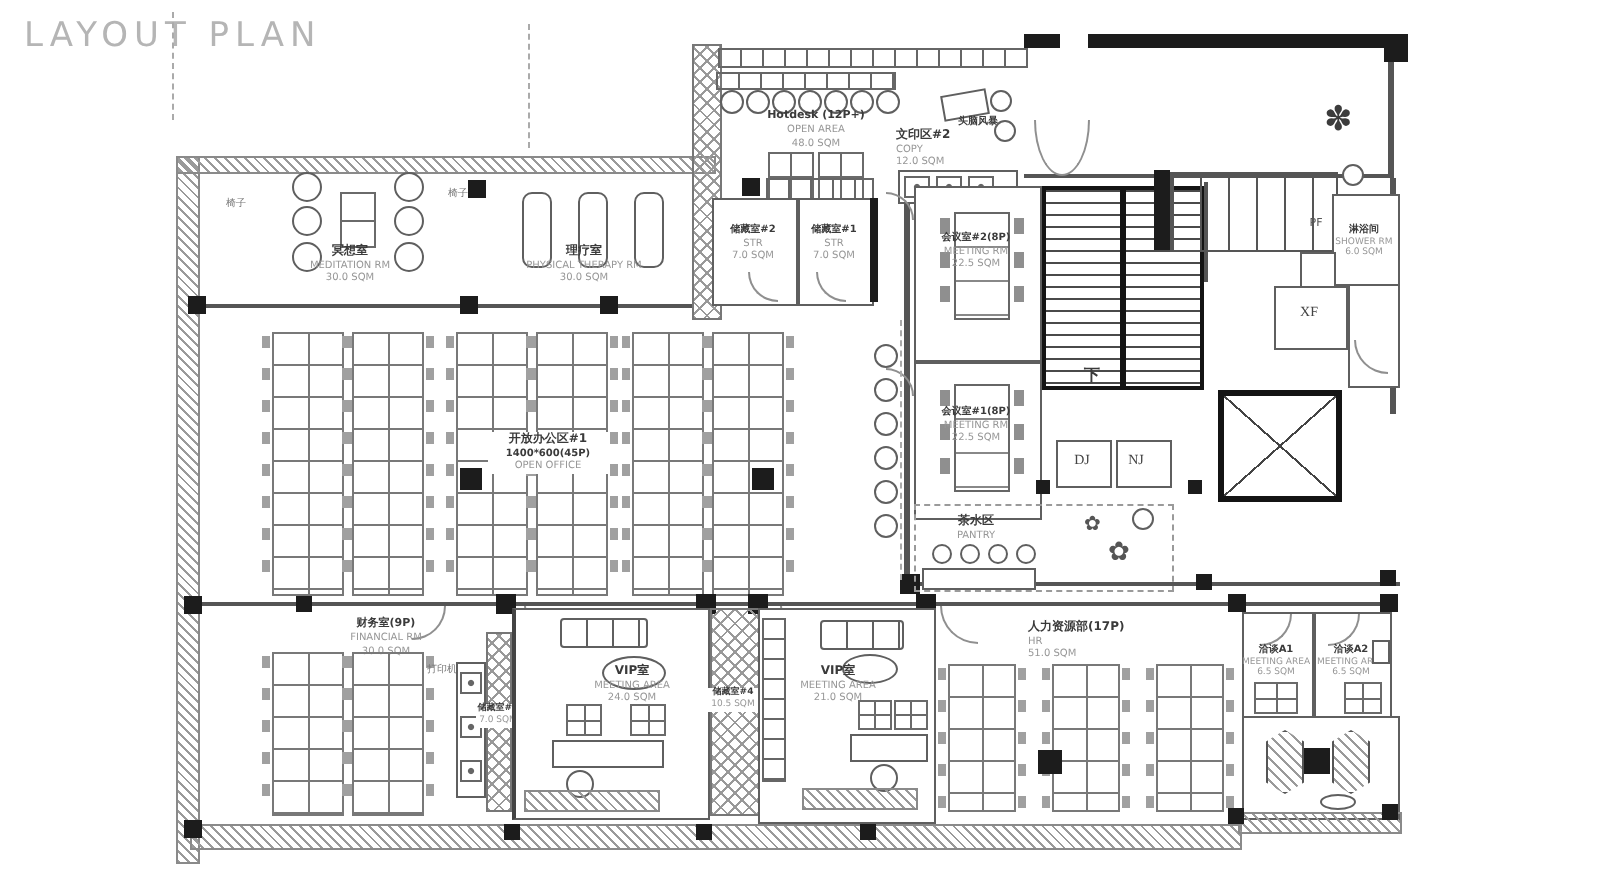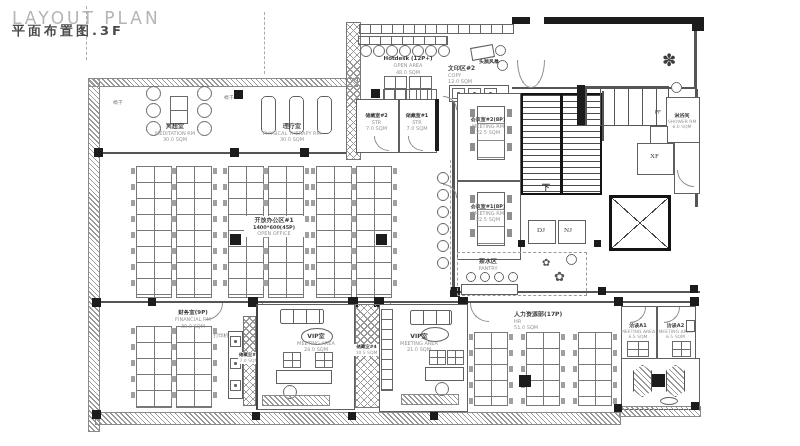--- a/index.html
+++ b/index.html
@@ -58,21 +58,20 @@
   .icon{position:absolute;color:#3c3c3c;line-height:1;}
   .t-en{position:absolute;left:12px;top:8px;font-size:17px;letter-spacing:3px;color:#b5b5b5;}
   .t-zh{position:absolute;left:12px;top:22px;font-size:13px;font-weight:bold;letter-spacing:3px;color:#4a4a4a;}
 </style>
 </head>
 <body>
 
 <div id="plan">
 
   <div class="t-en">LAYOUT PLAN</div>
-  <div class="t-zh">平面布置图.3F</div>
   <div class="dashv" style="left:86px;top:6px;height:54px"></div>
   <div class="dashv" style="left:264px;top:12px;height:62px"></div>
 
   <div class="hatch" style="left:88px;top:78px;width:10px;height:352px"></div>
   <div class="hatch" style="left:88px;top:78px;width:268px;height:7px"></div>
   <div class="ln" style="left:98px;top:152px;width:248px;height:2px"></div>
   <div class="blk" style="left:94px;top:148px;width:9px;height:9px"></div>
   <div class="blk" style="left:230px;top:148px;width:9px;height:9px"></div>
   <div class="blk" style="left:300px;top:148px;width:9px;height:9px"></div>
   <div class="xh" style="left:346px;top:22px;width:13px;height:136px"></div>

